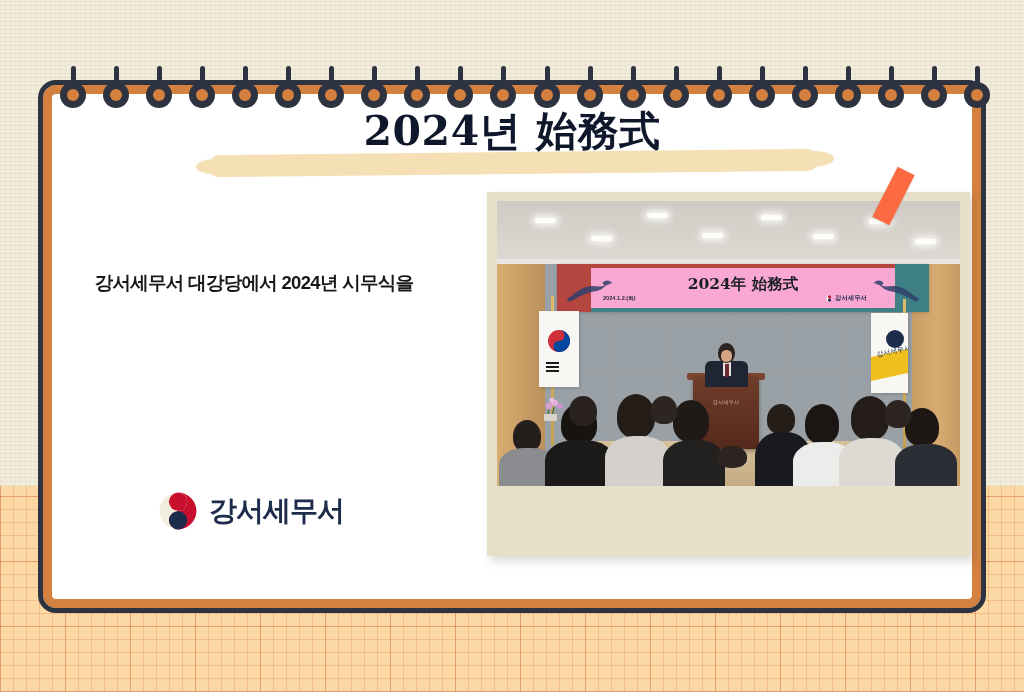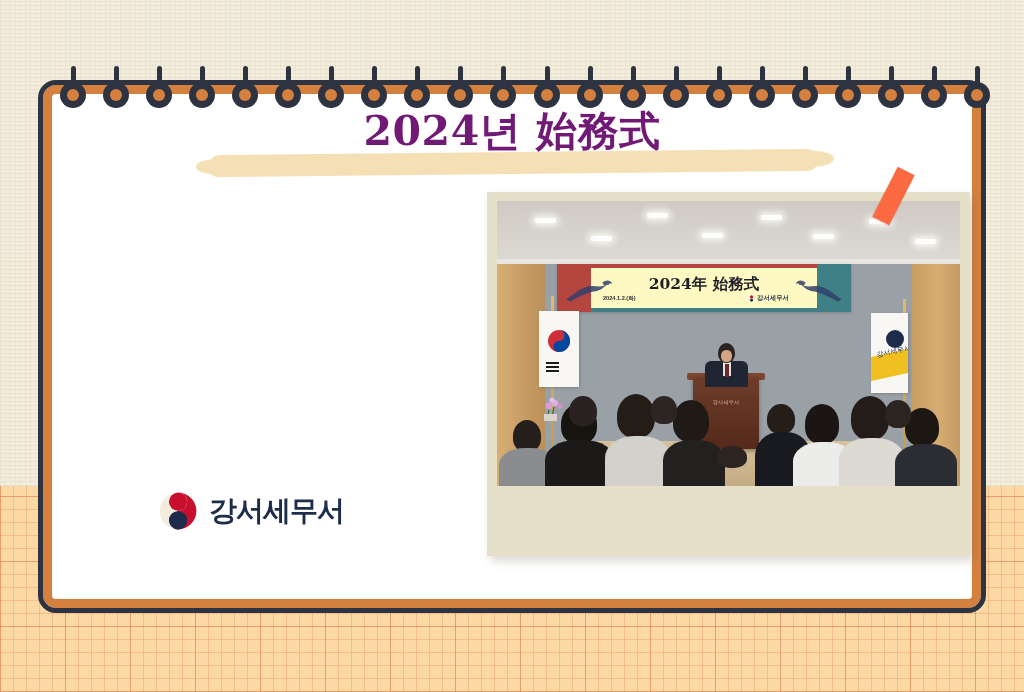--- a/index.html
+++ b/index.html
@@ -71,21 +71,21 @@
     content:""; position:absolute; left:-14px; top:4px; width:36px; height:15px;
     background:#f5e0b5; border-radius:50%;
   }
   #title-brush::after{
     content:""; position:absolute; right:-16px; top:2px; width:42px; height:16px;
     background:#f5e0b5; border-radius:50%;
   }
   #page-title {
     position:absolute; left:0; top:0; width:948px; text-align:center;
     font-family:"DejaVu Serif", serif;
-    font-size:41px; font-weight:bold; color:#701a75; letter-spacing:.5px;
+    font-size:41px; font-weight:bold; color:#0f172a; letter-spacing:.5px;
     white-space:nowrap;
   }
 
   
   #body-text {
     position:absolute; left:48px; top:255px; width:412px;
     text-align:center; color:#17181a;
     font-family:"Liberation Sans", sans-serif;
   }
   #body-text .ln {
@@ -117,22 +117,22 @@
   #ceiling { left:0; top:0; width:463px; height:62px; background:linear-gradient(#cfcac4,#ddd9d3); }
   #ceiling-strip{ left:0; top:58px; width:463px; height:5px; background:#e8e6e2; }
   .dlight { background:#fdfdfb; border-radius:2px; height:5px; width:21px; box-shadow:0 0 7px 3px rgba(255,255,250,.85);}
   #wall { left:0; top:63px; width:463px; height:222px; background:linear-gradient(#e9e7e2,#dddbd6); }
   .wood-col { top:63px; width:48px; height:222px;
     background:linear-gradient(90deg,#d9ae72,#caa067 45%,#bb9059); }
   #wood-l { left:0; }
   #wood-r { left:415px; background:linear-gradient(90deg,#c79d64,#d7ac72 55%,#c49a63); }
 
   #banner {
-    left:60px; top:63px; width:294px; height:48px;
-    background:#fef9c3; border-top:4px solid #b4453f; border-bottom:4px solid #3f7f86;
+    left:60px; top:63px; width:372px; height:48px;
+    background:#f9a8d4; border-top:4px solid #b4453f; border-bottom:4px solid #3f7f86;
     box-shadow:0 1px 3px rgba(0,0,0,.18);
   }
   #banner .bn-ends-l{ position:absolute; left:0; top:-4px; width:34px; height:48px; background:#b4453f;}
   #banner .bn-ends-r{ position:absolute; right:0; top:-4px; width:34px; height:48px; background:#3f7f86;}
   #banner-title {
     position:absolute; left:0; right:0; top:6px; text-align:center;
     font-family:"DejaVu Serif", serif; font-size:15.5px; font-weight:bold; color:#1c1f26;
     white-space:nowrap;
   }
   #banner-sub {
@@ -187,20 +187,21 @@
 <div id="notebook">
   <div id="notebook-inner"></div>
 </div>
 
 <div id="title-wrap">
   <div id="title-brush"></div>
   <div id="page-title">2024년 始務式</div>
 </div>
 
 <div id="body-text">
+  <div class="ln">강서세무서 대강당에서 2024년 시무식을</div>
 </div>
 
 <div id="agency-logo">
   <svg id="taeguk-icon" viewBox="0 0 100 100">
     <path d="M50 4 A46 46 0 1 0 50 96 A46 46 0 0 1 50 4 Z" fill="#1d2c4a"></path>
     <path d="M50 4 A46 46 0 0 1 50 96 A23 23 0 0 1 50 50 A23 23 0 0 0 50 4 Z" fill="#c8102e"></path>
     <path d="M50 4 A23 23 0 0 1 50 50 A23 23 0 0 0 50 96 A46 46 0 0 1 50 4 Z" fill="#ffffff" opacity="0"></path>
     <circle cx="50" cy="27" r="23" fill="#c8102e"></circle>
     <circle cx="50" cy="73" r="23" fill="#1d2c4a"></circle>
     <path d="M50 50 A23 23 0 0 1 50 4 A46 46 0 0 0 50 96 A23 23 0 0 1 50 50 Z" fill="#f3eddd"></path>

